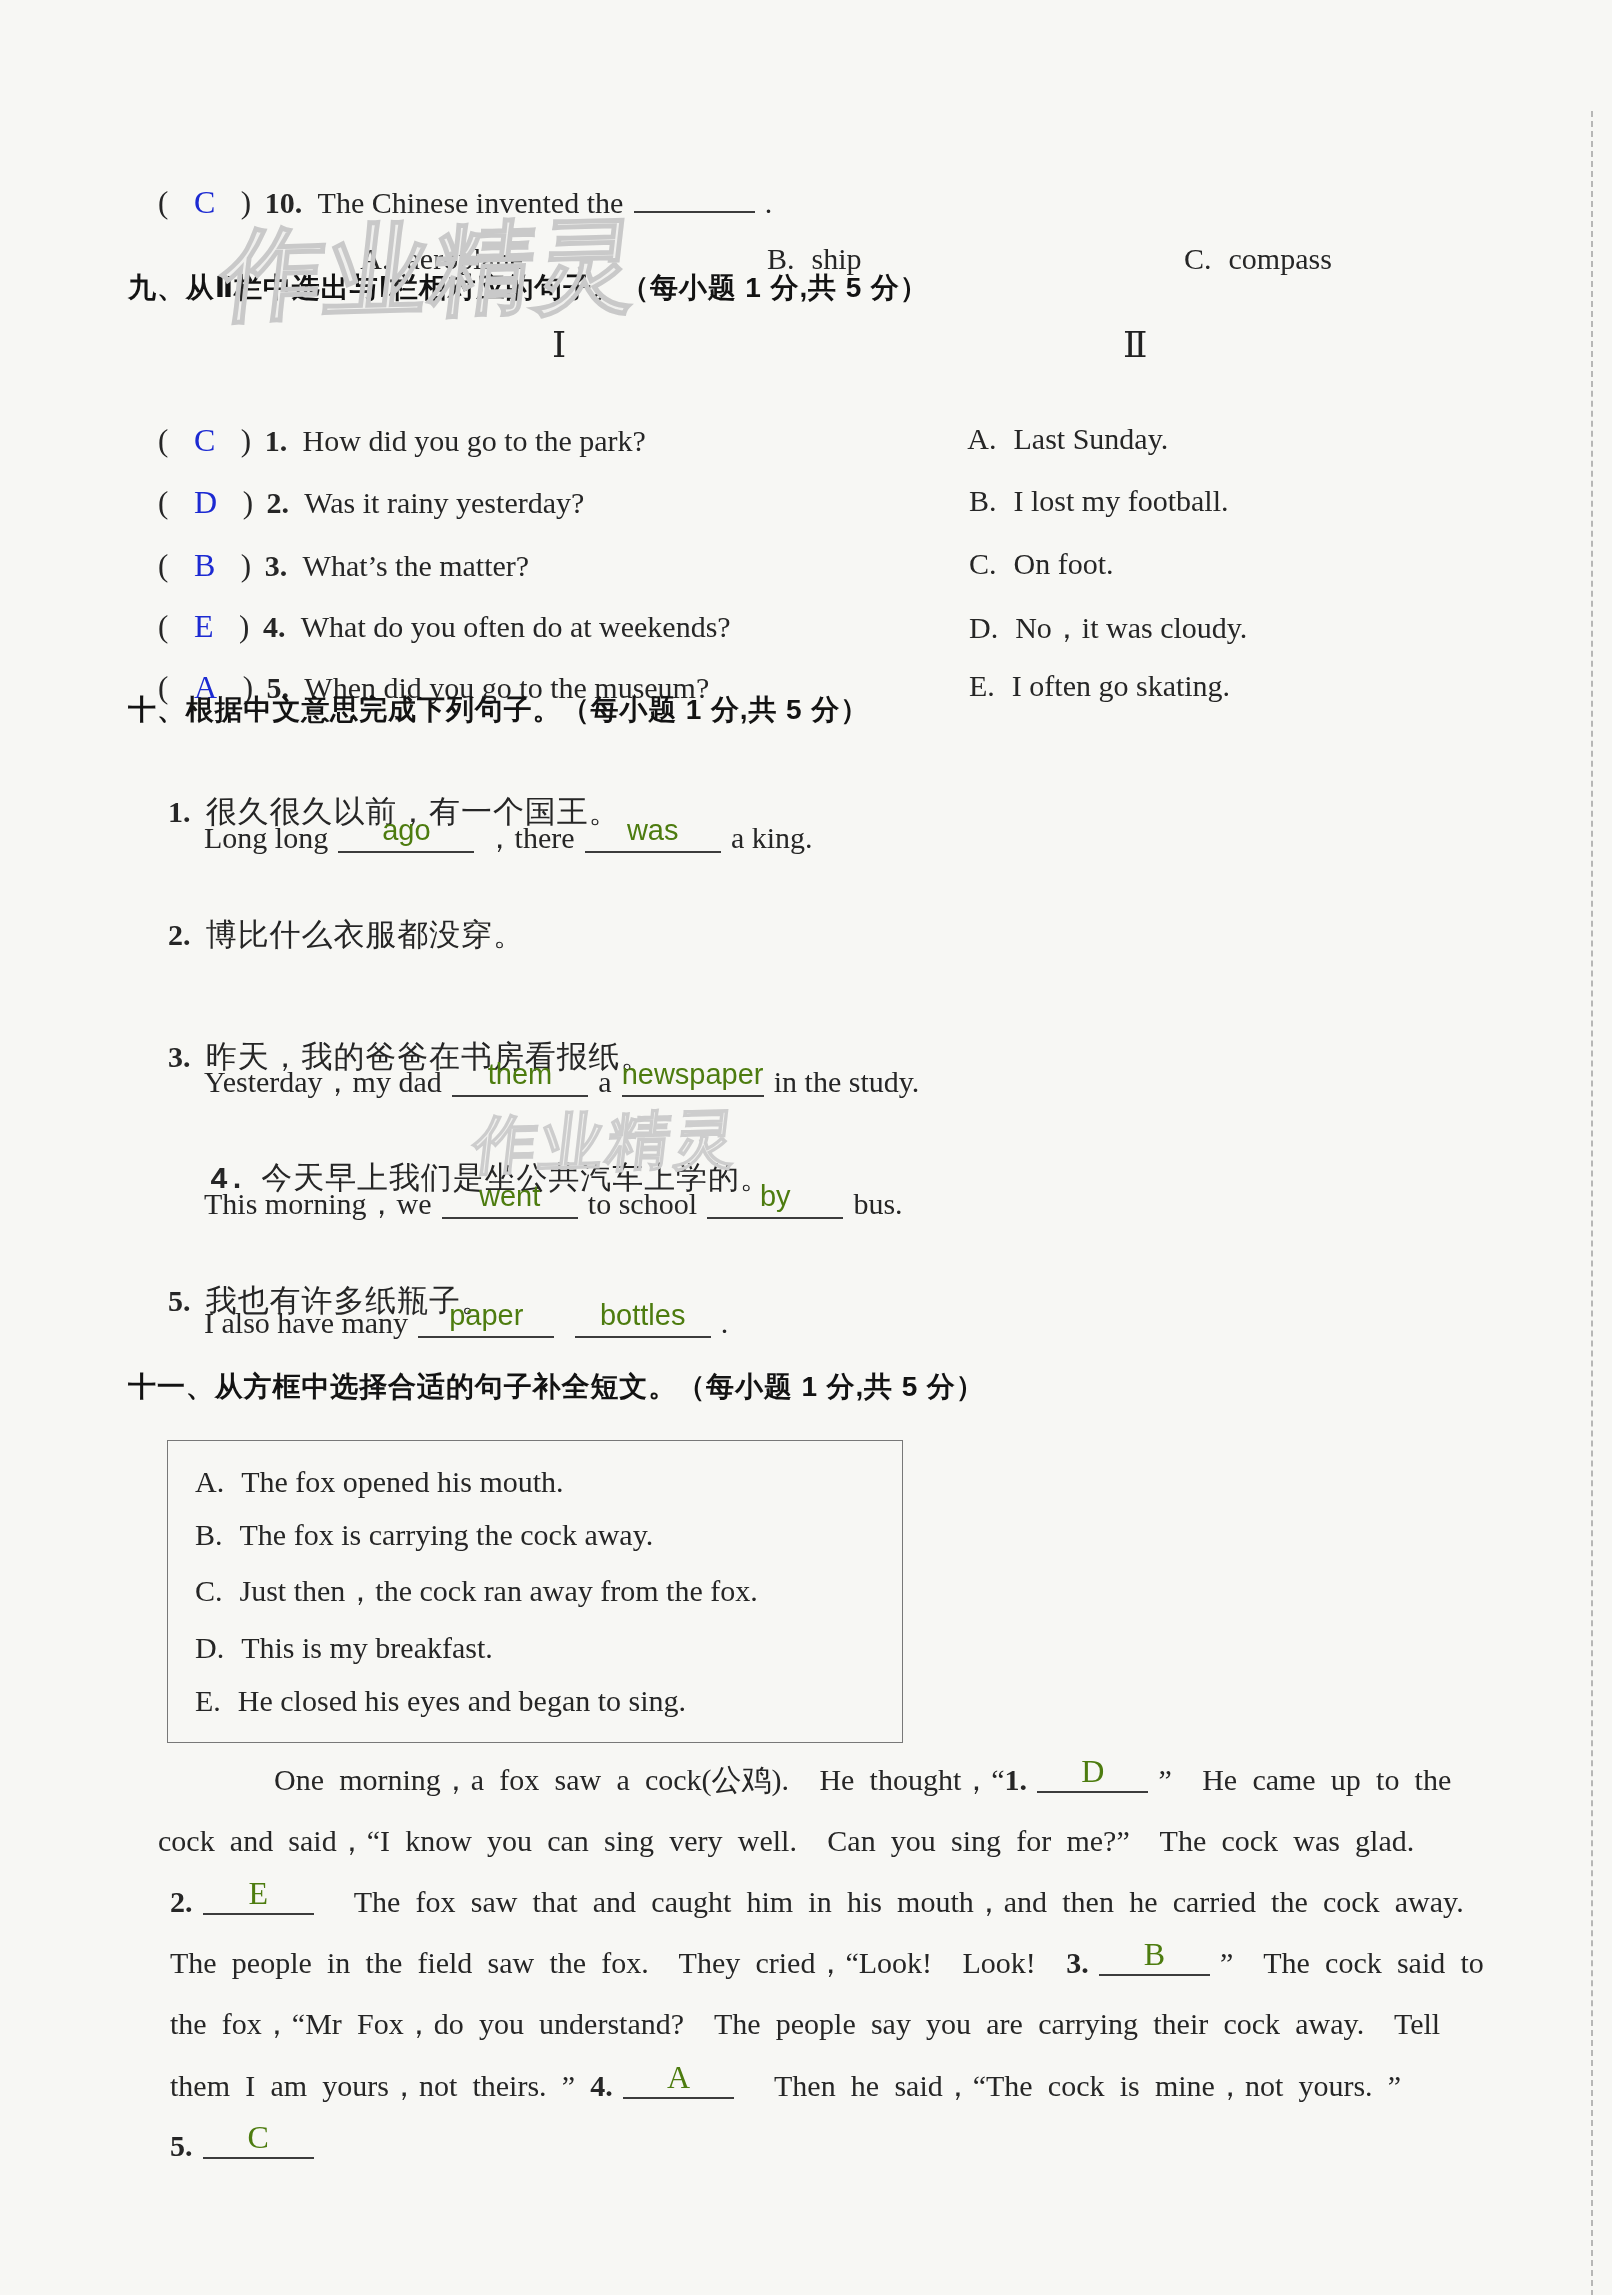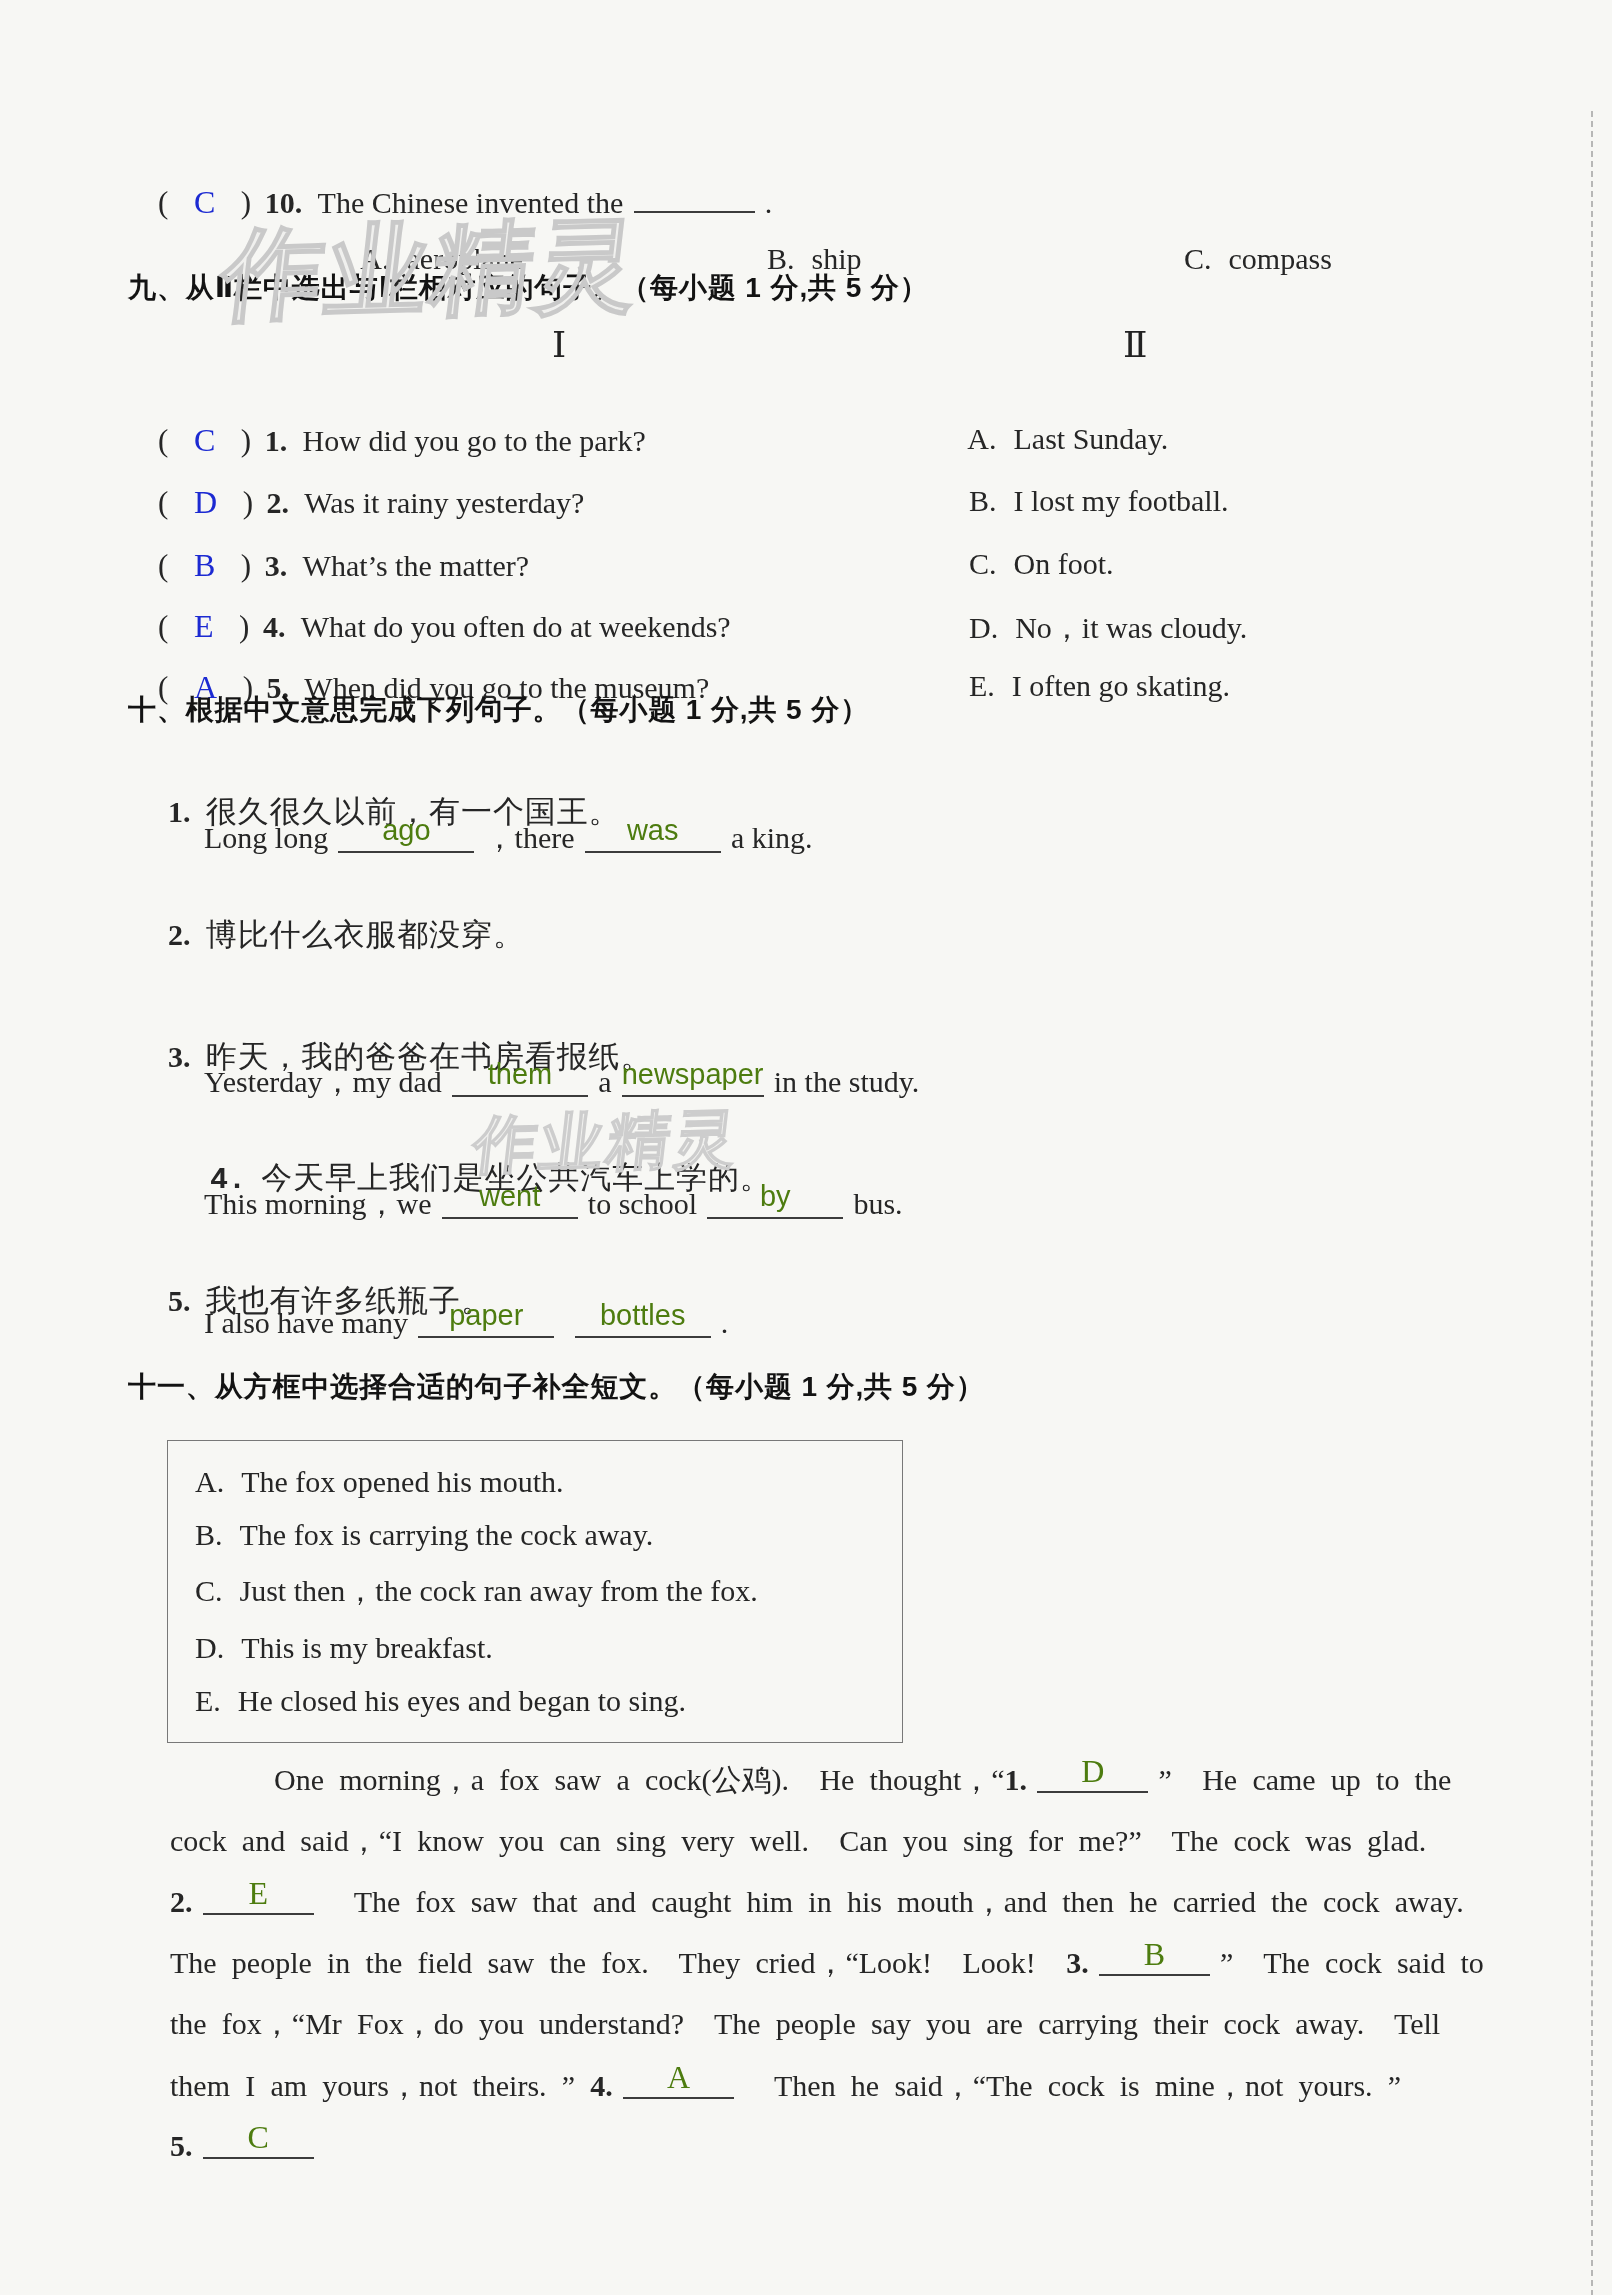--- a/index.html
+++ b/index.html
@@ -148,21 +148,21 @@
 
   <div class="sbox">
     <div class="bline"><span class="opt-label">A.</span><span>The fox opened his mouth.</span></div>
     <div class="bline"><span class="opt-label">B.</span><span>The fox is carrying the cock away.</span></div>
     <div class="bline"><span class="opt-label">C.</span><span>Just then，the cock ran away from the fox.</span></div>
     <div class="bline"><span class="opt-label">D.</span><span>This is my breakfast.</span></div>
     <div class="bline"><span class="opt-label">E.</span><span>He closed his eyes and began to sing.</span></div>
   </div>
 
   <div class="abs passage-line" style="left:274px;top:1760px;"><span>One morning，a fox saw a cock(公鸡).  He thought，“</span><span style="font-weight: 700;">1.</span><span class="blank letter"><span class="inner ans ans-letter">D</span></span><span>”  He came up to the</span></div>
-  <div class="abs passage-line" style="left:170px;top:1821px;"><span>cock and said，“I know you can sing very well.  Can you sing for me?”  The cock was glad.</span></div>
+  <div class="abs passage-line" style="left:158px;top:1821px;"><span>cock and said，“I know you can sing very well.  Can you sing for me?”  The cock was glad.</span></div>
   <div class="abs passage-line" style="left:170px;top:1882px;"><span style="font-weight: 700;">2.</span><span class="blank letter"><span class="inner ans ans-letter">E</span></span><span>  The fox saw that and caught him in his mouth，and then he carried the cock away.</span></div>
   <div class="abs passage-line" style="left:170px;top:1943px;"><span>The people in the field saw the fox.  They cried，“Look!  Look!  </span><span style="font-weight: 700;">3.</span><span class="blank letter"><span class="inner ans ans-letter">B</span></span><span>”  The cock said to</span></div>
   <div class="abs passage-line" style="left:170px;top:2004px;"><span>the fox，“Mr Fox，do you understand?  The people say you are carrying their cock away.  Tell</span></div>
   <div class="abs passage-line" style="left:170px;top:2066px;"><span>them I am yours，not theirs. ” </span><span style="font-weight: 700;">4.</span><span class="blank letter"><span class="inner ans ans-letter">A</span></span><span>  Then he said，“The cock is mine，not yours. ”</span></div>
   <div class="abs passage-line" style="left:170px;top:2127px;"><span style="font-weight: 700;">5.</span><span class="blank letter"><span class="inner ans ans-letter">C</span></span></div>
 
 </div>
 
 
 </body></html>

